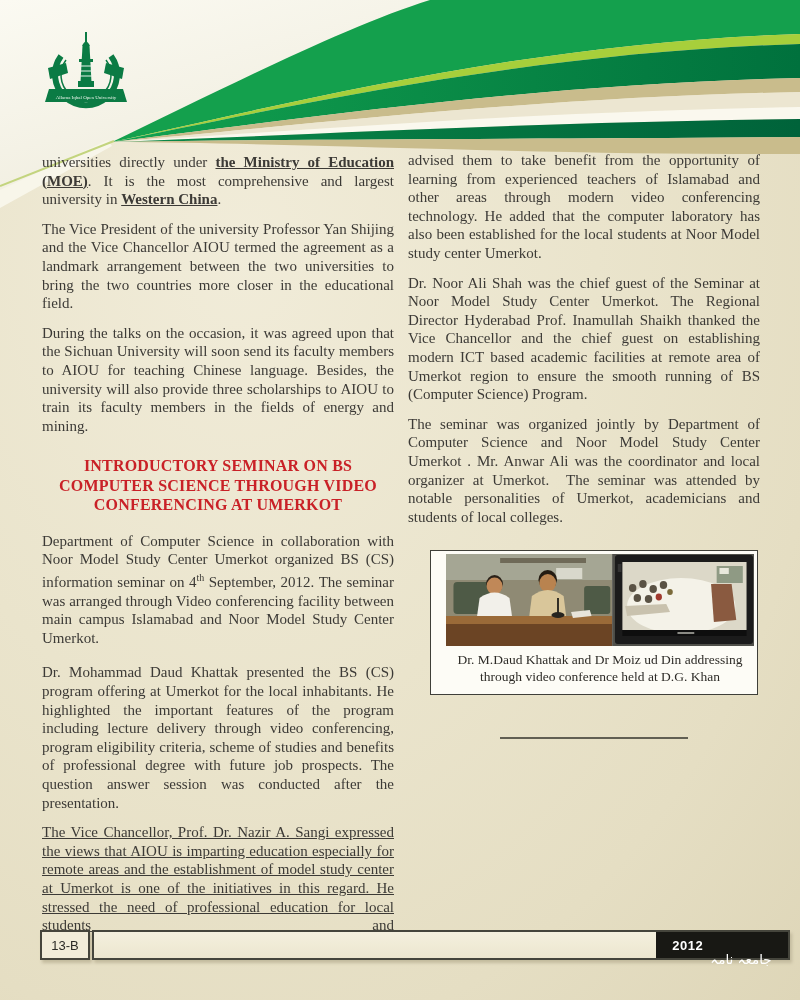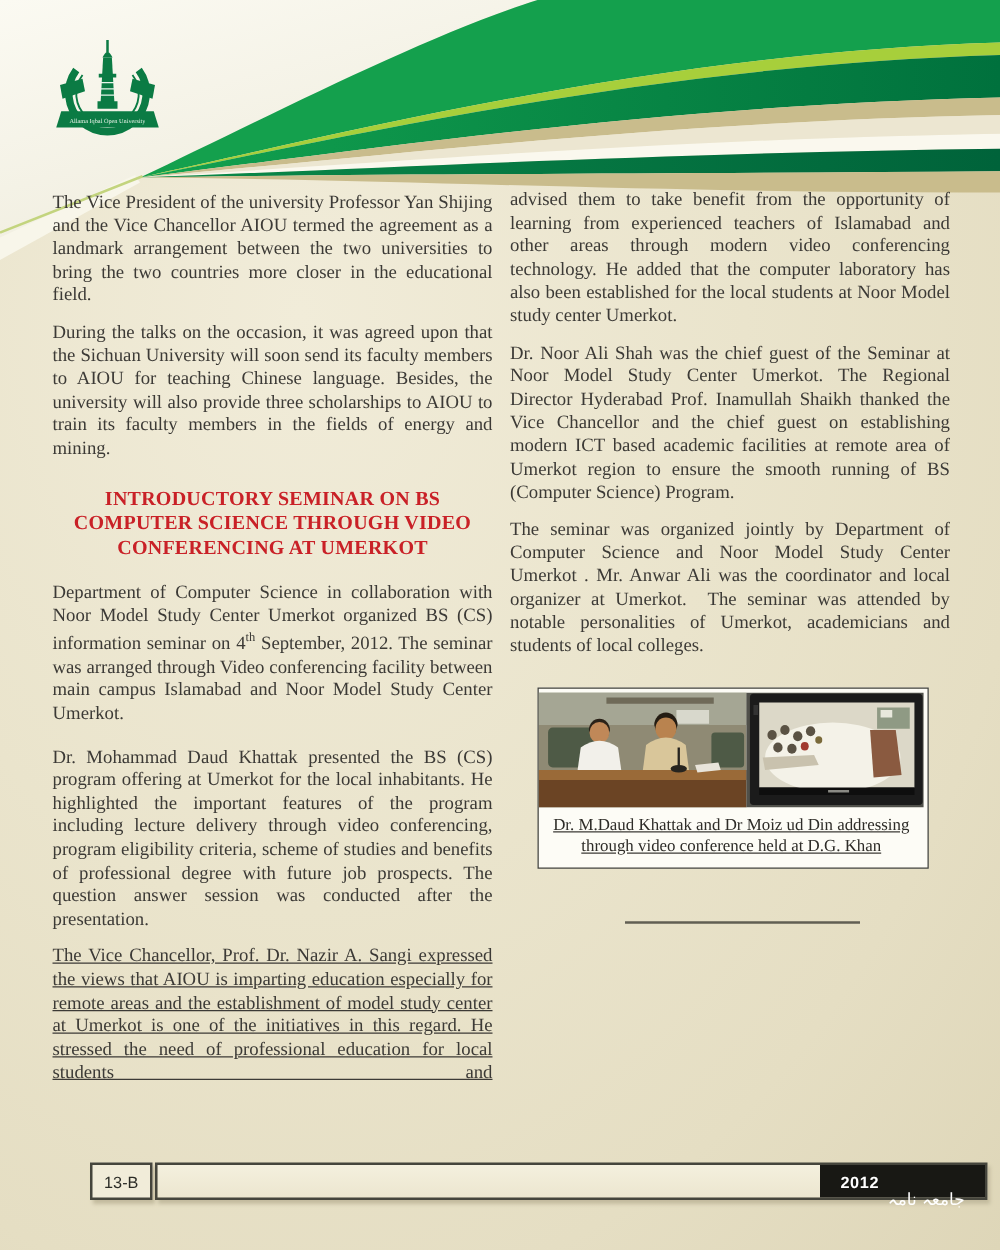--- a/index.html
+++ b/index.html
@@ -18,37 +18,36 @@
   .para.jl{text-align-last:justify;text-decoration:underline;}
   .b{font-weight:bold;}
   .u{text-decoration:underline;}
   sup{font-size:10px;}
   h3.col-heading{
     margin:21px 2px 17px 2px;text-align:center;text-align-last:center;
     font-size:16px;line-height:19.5px;color:#c92127;font-weight:bold;letter-spacing:.2px;
   }
   figure.photo-fig{
     margin:24px 0 12px 22px;width:308px;border:1.5px solid #3f3f39;
-    background:#fdfcf6;padding:3px 3px 0 0;text-decoration:underline;
+    background:#fdfcf6;padding:3px 3px 0 15px;
   }
   .photo-fig svg{display:block;width:308px;height:92px;}
   figcaption{
     text-align:center;text-align-last:center;font-size:13.5px;line-height:16.5px;
     padding:6px 2px 9px 2px;color:#2e2c28;
   }
   .divider{width:188px;border-top:2px solid #615f53;margin:42px 0 0 92px;height:0;}
   .footer{
     position:absolute;left:40px;top:930px;width:750px;height:30px;display:flex;
     font-family:"Liberation Sans", sans-serif;
   }
   .pageno{
     width:46px;border:2px solid #45453c;background:#f1ecd9;display:flex;
     align-items:center;justify-content:center;font-size:13px;color:#2b2b26;
     box-shadow:2px 3px 3px #c3bb9e;
-    margin-left:32px;
   }
   .bar{
     flex:1;border:2px solid #45453c;border-left:2px solid #45453c;margin-left:2px;
     background:linear-gradient(180deg,#f4f0de,#ece6cf);display:flex;justify-content:flex-end;
     box-shadow:2px 3px 3px #c3bb9e;
   }
   .brand{
     width:132px;background:#181814;color:#ffffff;display:flex;align-items:center;
     justify-content:center;gap:7px;font-size:13px;
   }
@@ -106,20 +105,21 @@
     <g stroke="#e9f4ea" stroke-width="1">
       <line x1="44" y1="40" x2="56" y2="40"></line>
       <line x1="44" y1="45" x2="56" y2="45"></line>
       <line x1="44" y1="50" x2="56" y2="50"></line>
     </g>
     <text x="50" y="72.5" text-anchor="middle" font-size="5" fill="#eaf3e9" font-family="Liberation Serif, serif">Allama Iqbal Open University</text>
   </svg>
 
   <div class="col col-left">
     <div>
+        <p class="para"><span>universities directly under </span><span class="b u">the Ministry of Education (MOE)</span><span>. It is the most comprehensive and largest university in </span><span class="b u">Western China</span><span>.</span></p>
         <p class="para"><span>The Vice President of the university Professor Yan Shijing and the Vice Chancellor AIOU termed the agreement as a landmark arrangement between the two universities to bring the two countries more closer in the educational field.</span></p>
         <p class="para"><span>During the talks on the occasion, it was agreed upon that the Sichuan University will soon send its faculty members to AIOU for teaching Chinese language. Besides, the university will also provide three scholarships to AIOU to train its faculty members in the fields of energy and mining.</span></p>
         <h3 class="col-heading"><span>INTRODUCTORY SEMINAR ON BS COMPUTER SCIENCE THROUGH VIDEO CONFERENCING AT UMERKOT</span></h3>
         <p class="para tight"><span>Department of Computer Science in collaboration with Noor Model Study Center Umerkot organized BS (CS) information seminar on 4</span><sup>th</sup><span> September, 2012. The seminar was arranged through Video conferencing facility between main campus Islamabad and Noor Model Study Center Umerkot.</span></p>
         <p class="para"><span>Dr. Mohammad Daud Khattak presented the BS (CS) program offering at Umerkot for the local inhabitants. He highlighted the important features of the program including lecture delivery through video conferencing, program eligibility criteria, scheme of studies and benefits of professional degree with future job prospects. The question answer session was conducted after the presentation.</span></p>
         <p class="para jl"><span>The Vice Chancellor, Prof. Dr. Nazir A. Sangi expressed the views that AIOU is imparting education especially for remote areas and the establishment of model study center at Umerkot is one of the initiatives in this regard. He stressed the need of professional education for local students and</span></p>
       </div>
   </div>
 
   <div class="col col-right">

